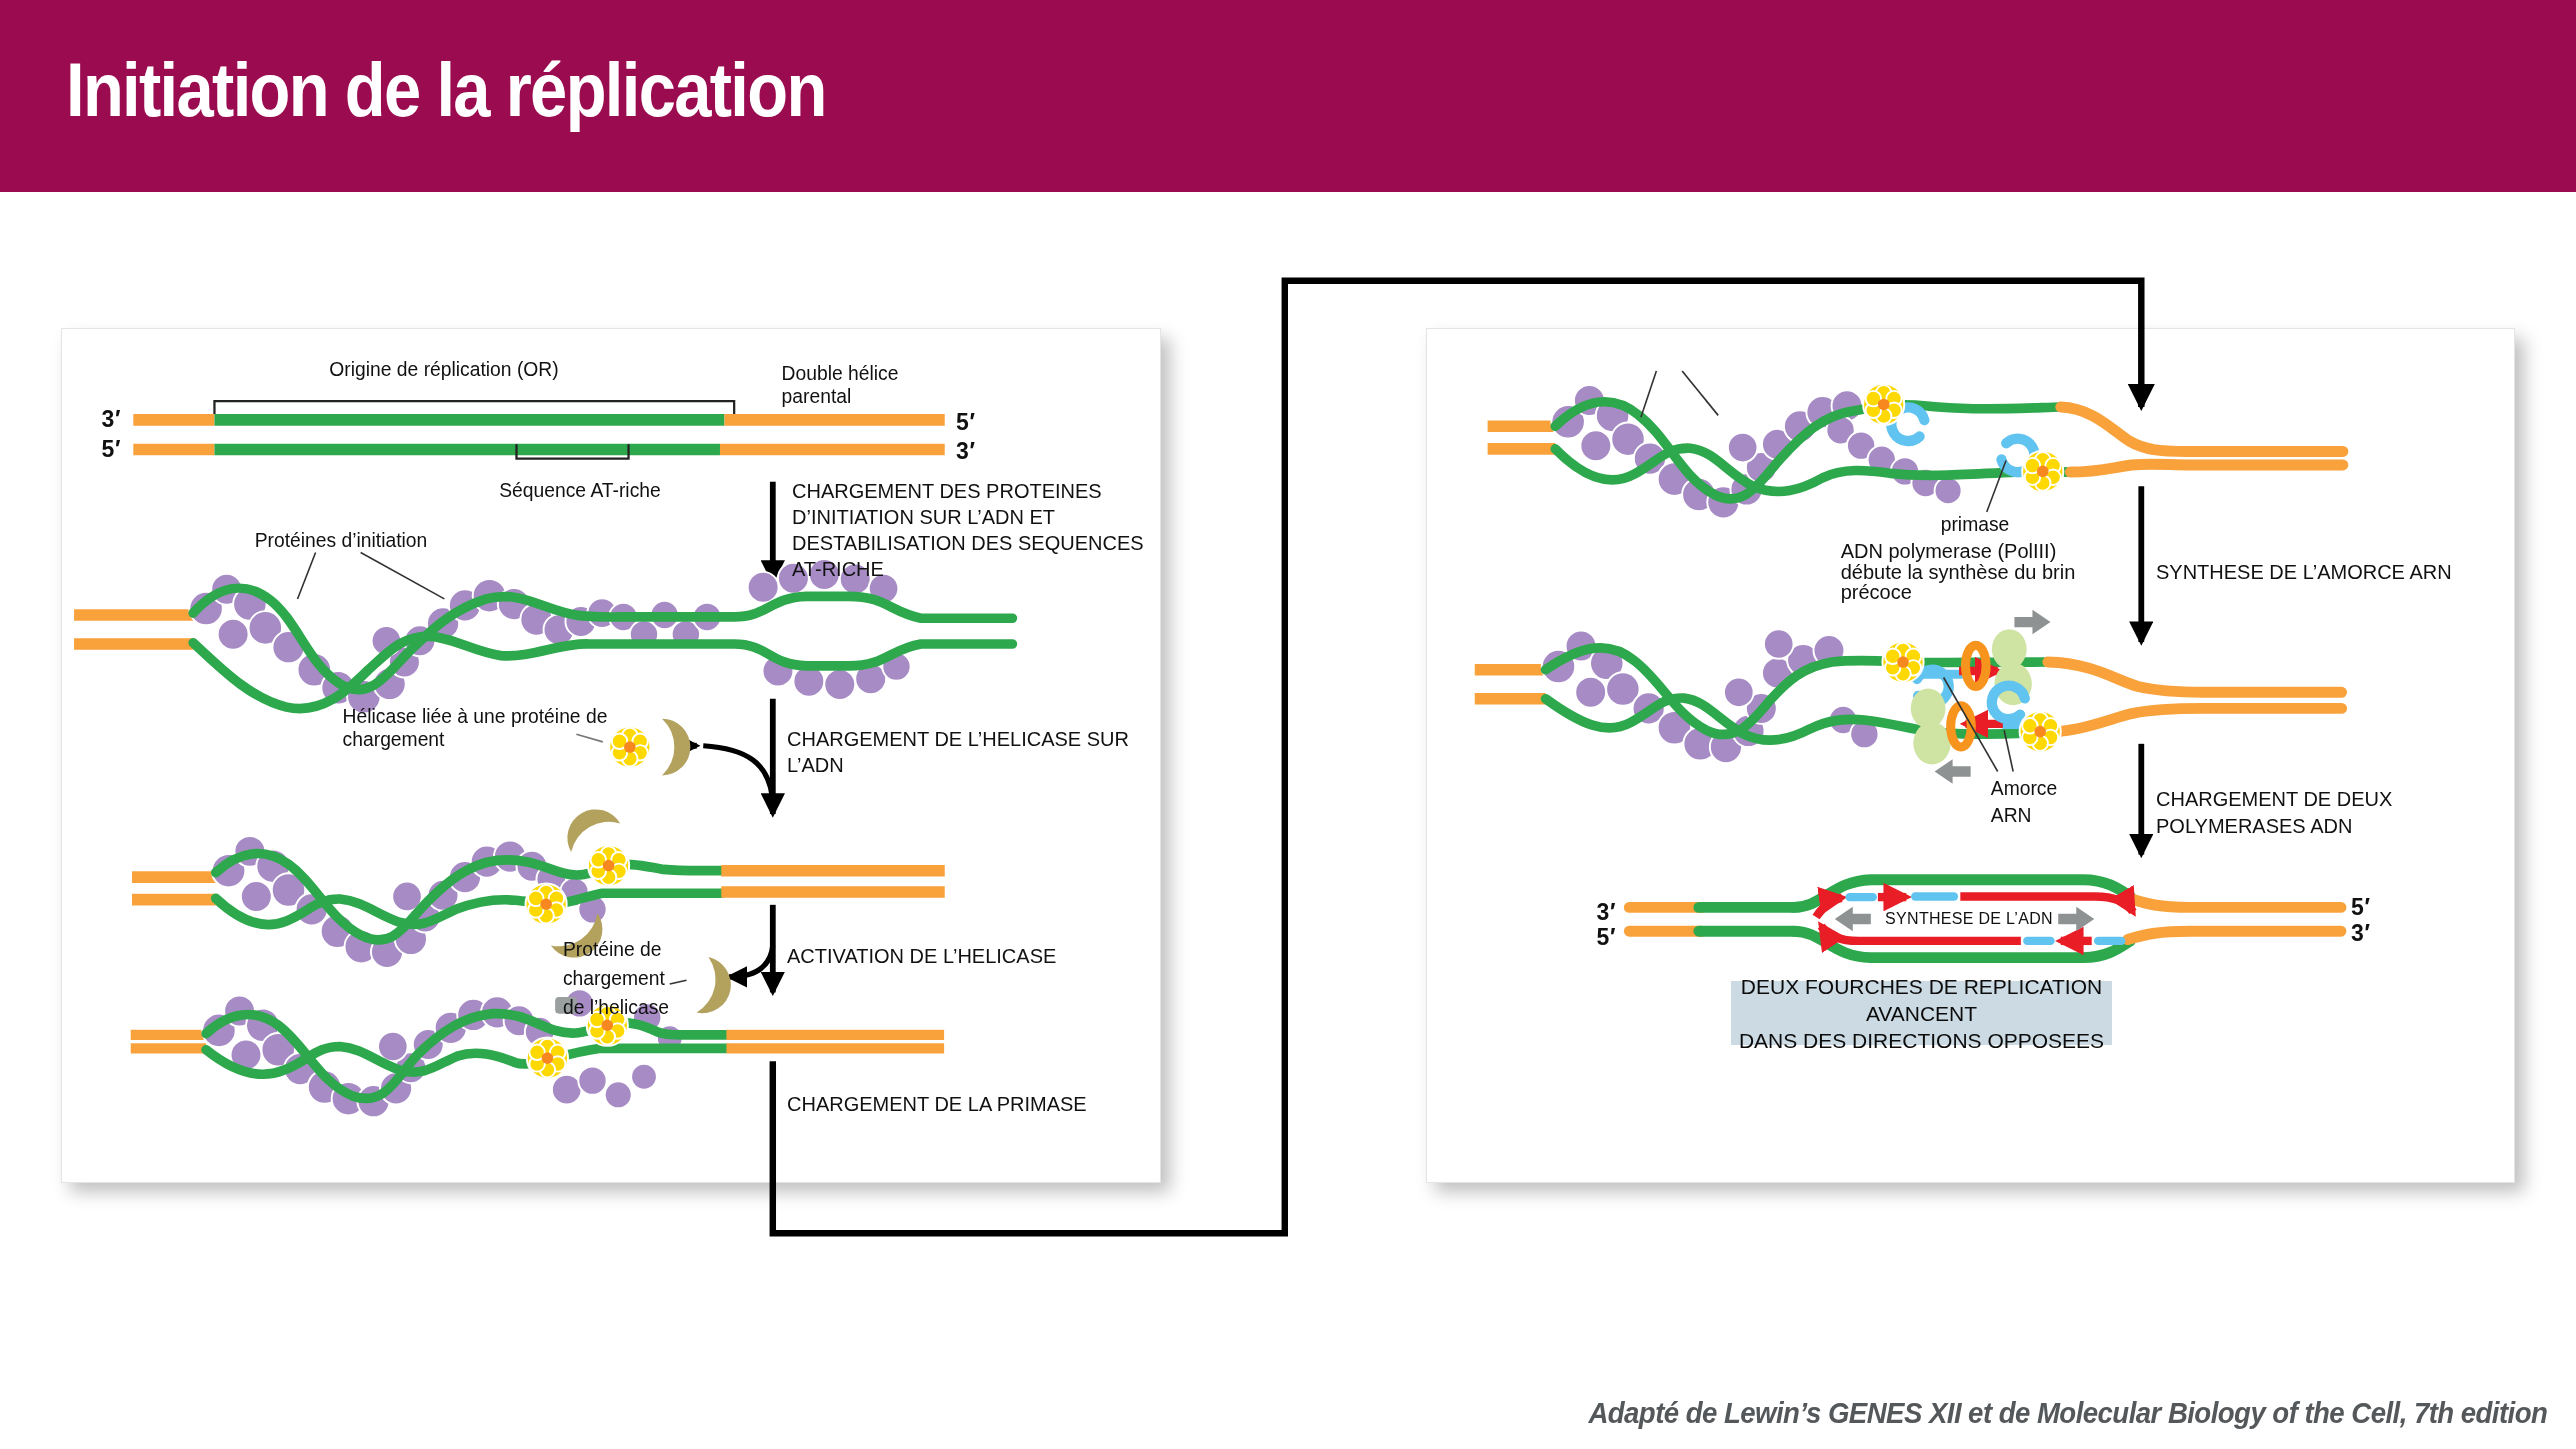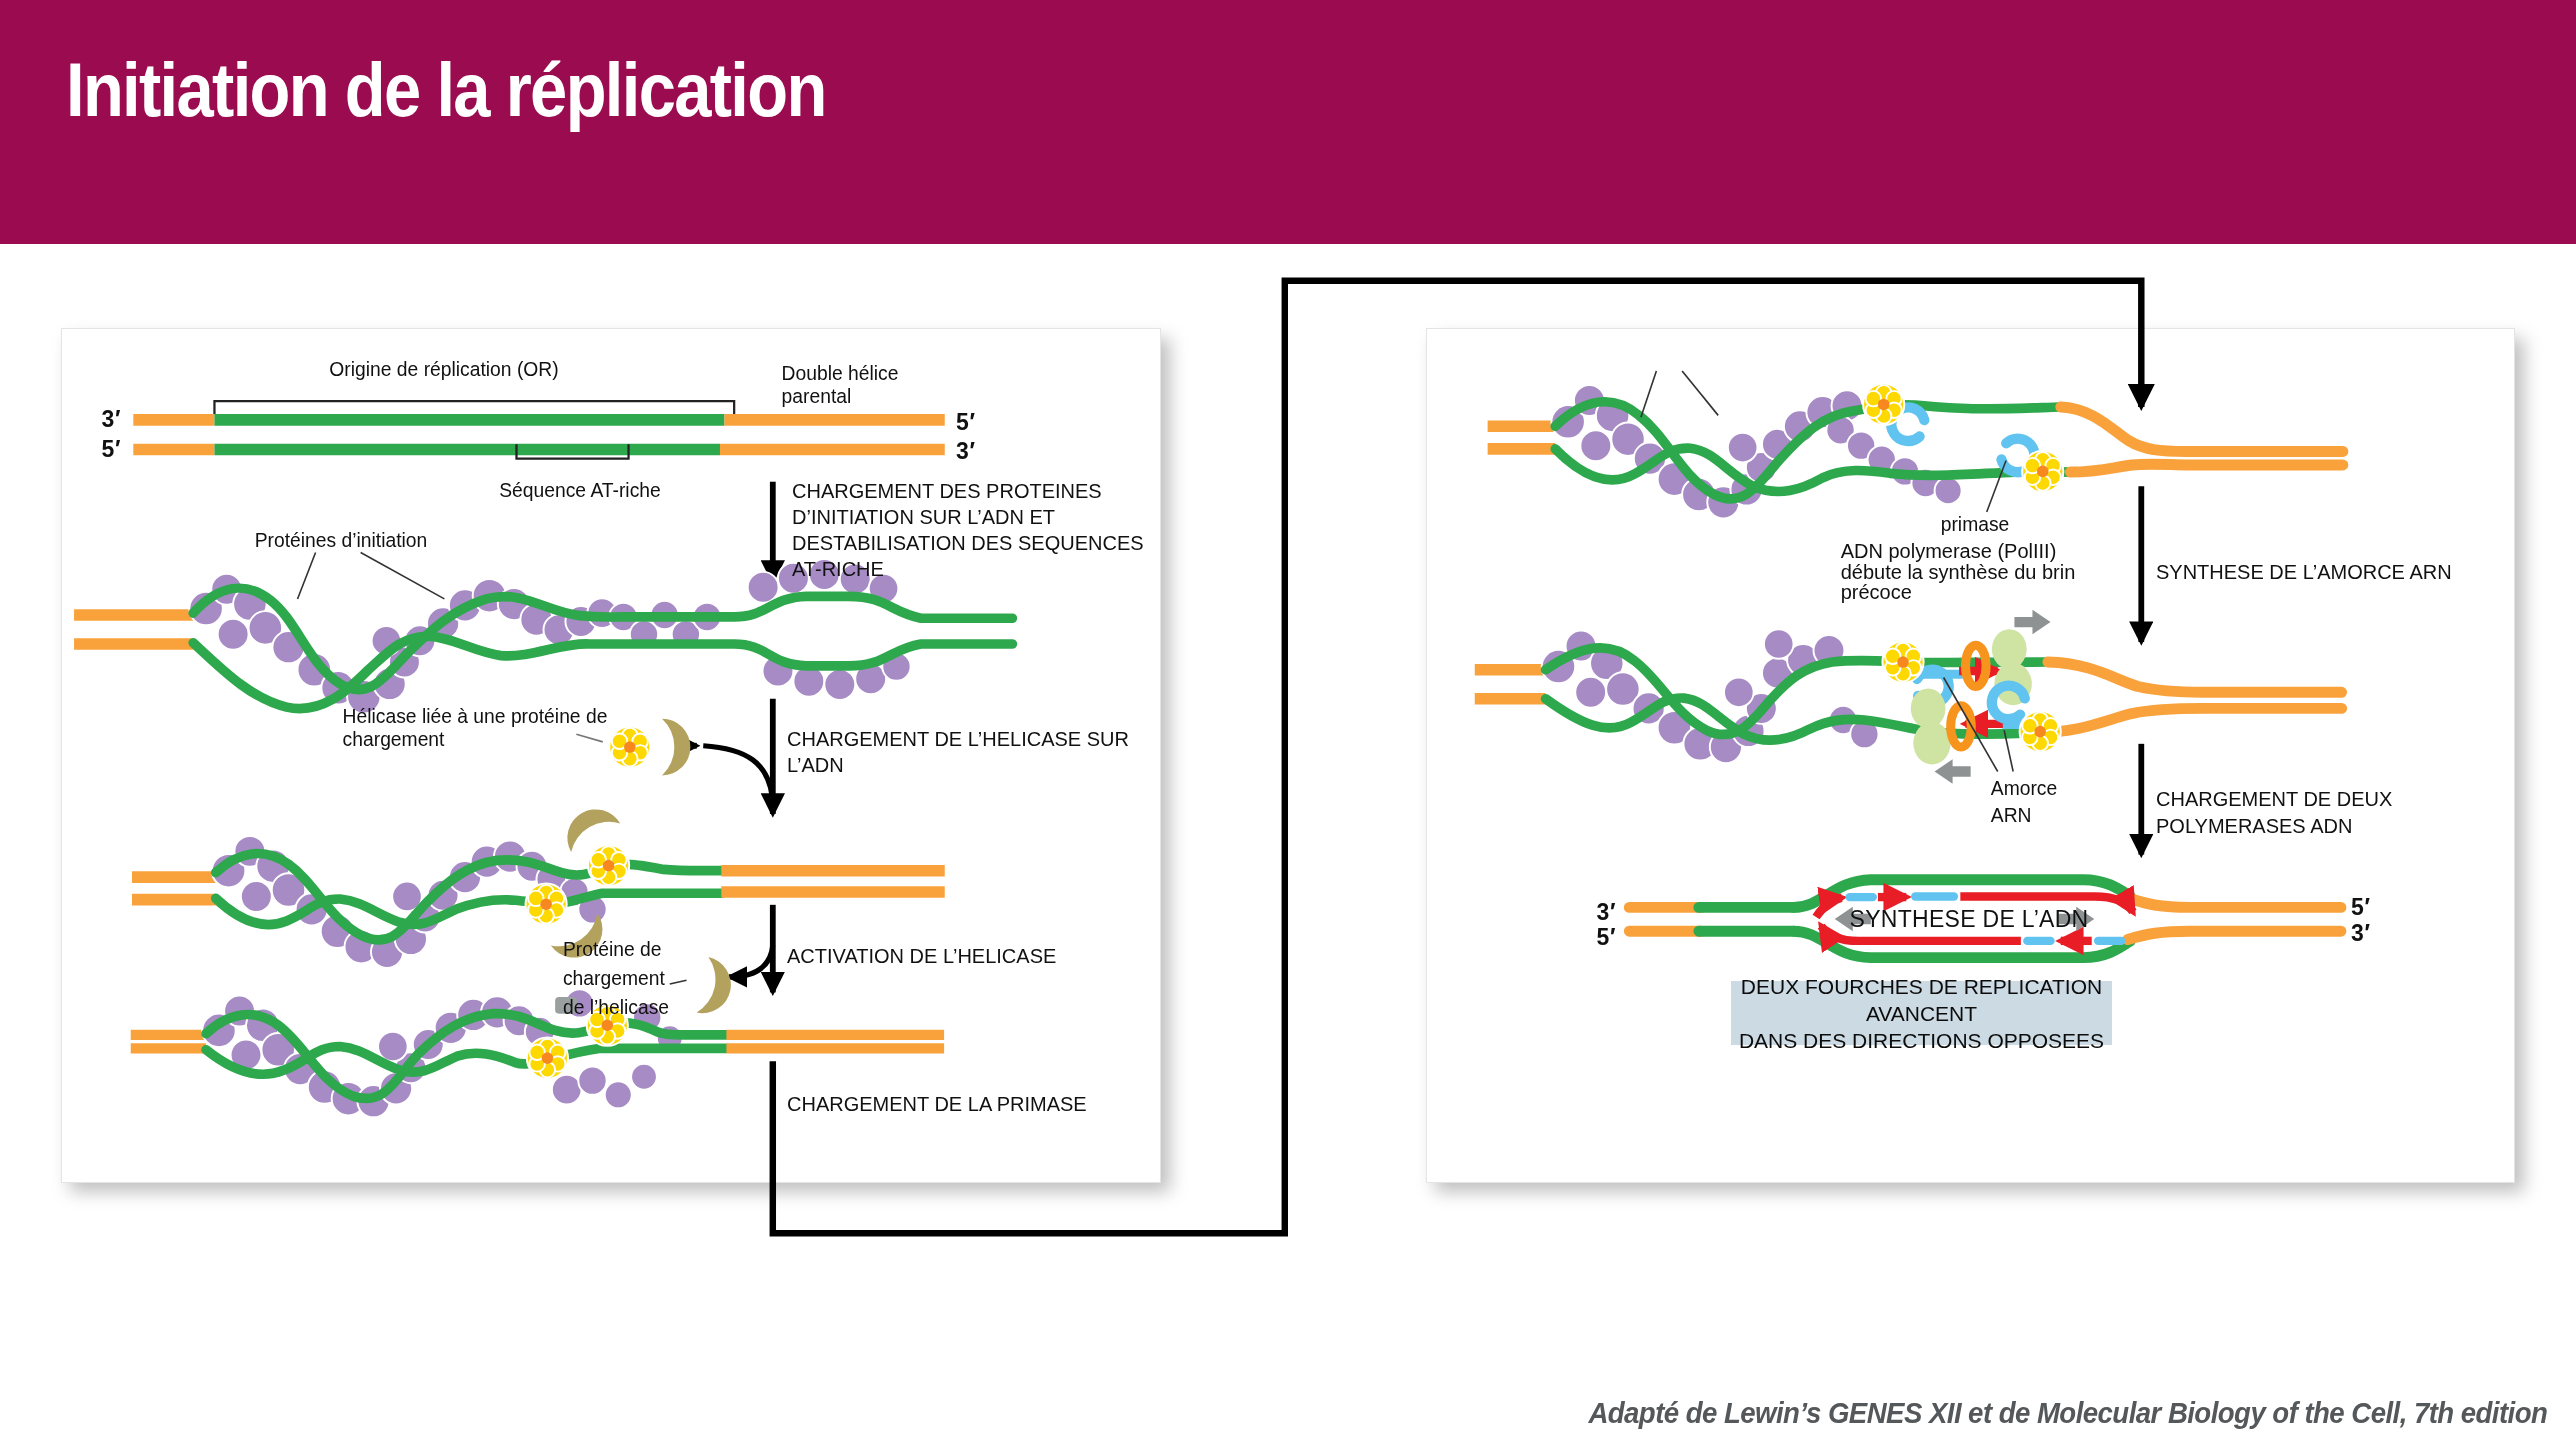--- a/index.html
+++ b/index.html
@@ -1,32 +1,32 @@
 <!DOCTYPE html>
 <html style="--header_bg: #9B0B50; --orange: #F9A23C; --green: #2EA84D; --purple: #A78BC5; --yellow: #FED801; --tan: #B3A15E; --blue: #61C3EF; --pale_green: #CFE3A3; --red: #E91D25; --gray: #8E9293; --box_bg: #CCDAE3; --attr: #54585A;font-size:10.3px"><head>
 <meta charset="utf-8">
 <style>
   html,body{margin:0;padding:0;background:#fff;}
   .slide{position:relative;width:2576px;height:1449px;background:#ffffff;overflow:hidden;
          font-family:"Liberation Sans",sans-serif;color:#111;}
-  .header{position:absolute;left:0;top:0;width:2576px;height:244px;background:var(--header_bg);}
+  .header{position:absolute;left:0;top:0;width:2576px;height:192px;background:var(--header_bg);}
   .title{position:absolute;left:66px;top:46px;margin:0;color:#fff;font-size:76px;font-weight:bold;
          letter-spacing:-1.9px;transform:scaleX(.88);transform-origin:0 50%;white-space:nowrap;}
   .panel{position:absolute;background:#fff;border:0.6px solid #e4e4e4;
          box-shadow:9px 10.3px 16.7px rgba(0,0,0,.25);}
   .panel.left{left:61px;top:328px;width:1098px;height:853px;}
   .panel.right{left:1426px;top:328px;width:1087px;height:853px;}
   svg.art{position:absolute;left:0;top:0;width:2576px;height:1449px;}
   .lbl{position:absolute;font-size:19.3px;line-height:24.5px;white-space:pre-line;color:#111;}
   .ctr{transform:translateX(-50%);text-align:left;}
   .step{font-size:20px;line-height:26px;}
   .end{font-size:23px;font-weight:bold;letter-spacing:0.6px;}
   .endR{width:39px;text-align:right;}
   .note{font-size:20px;line-height:20.6px;}
-  .syn{font-size:23px;letter-spacing:0.3px;}
+  .syn{font-size:16px;letter-spacing:0.3px;}
   .pf{fill:var(--purple);stroke:#fff;stroke-width:3px;}
   .caption-box{position:absolute;left:1731px;top:981px;width:381px;height:64px;background:var(--box_bg);
          display:flex;align-items:center;justify-content:center;text-align:center;
          font-size:21px;line-height:27px;white-space:pre-line;color:#0c0c0c;}
   .attribution{position:absolute;right:29px;top:1396px;font-size:30px;font-weight:bold;font-style:italic;
          color:var(--attr);letter-spacing:-0.6px;transform:scaleX(.92);transform-origin:100% 50%;white-space:nowrap;}
 </style>
 </head>
 <body>
 

